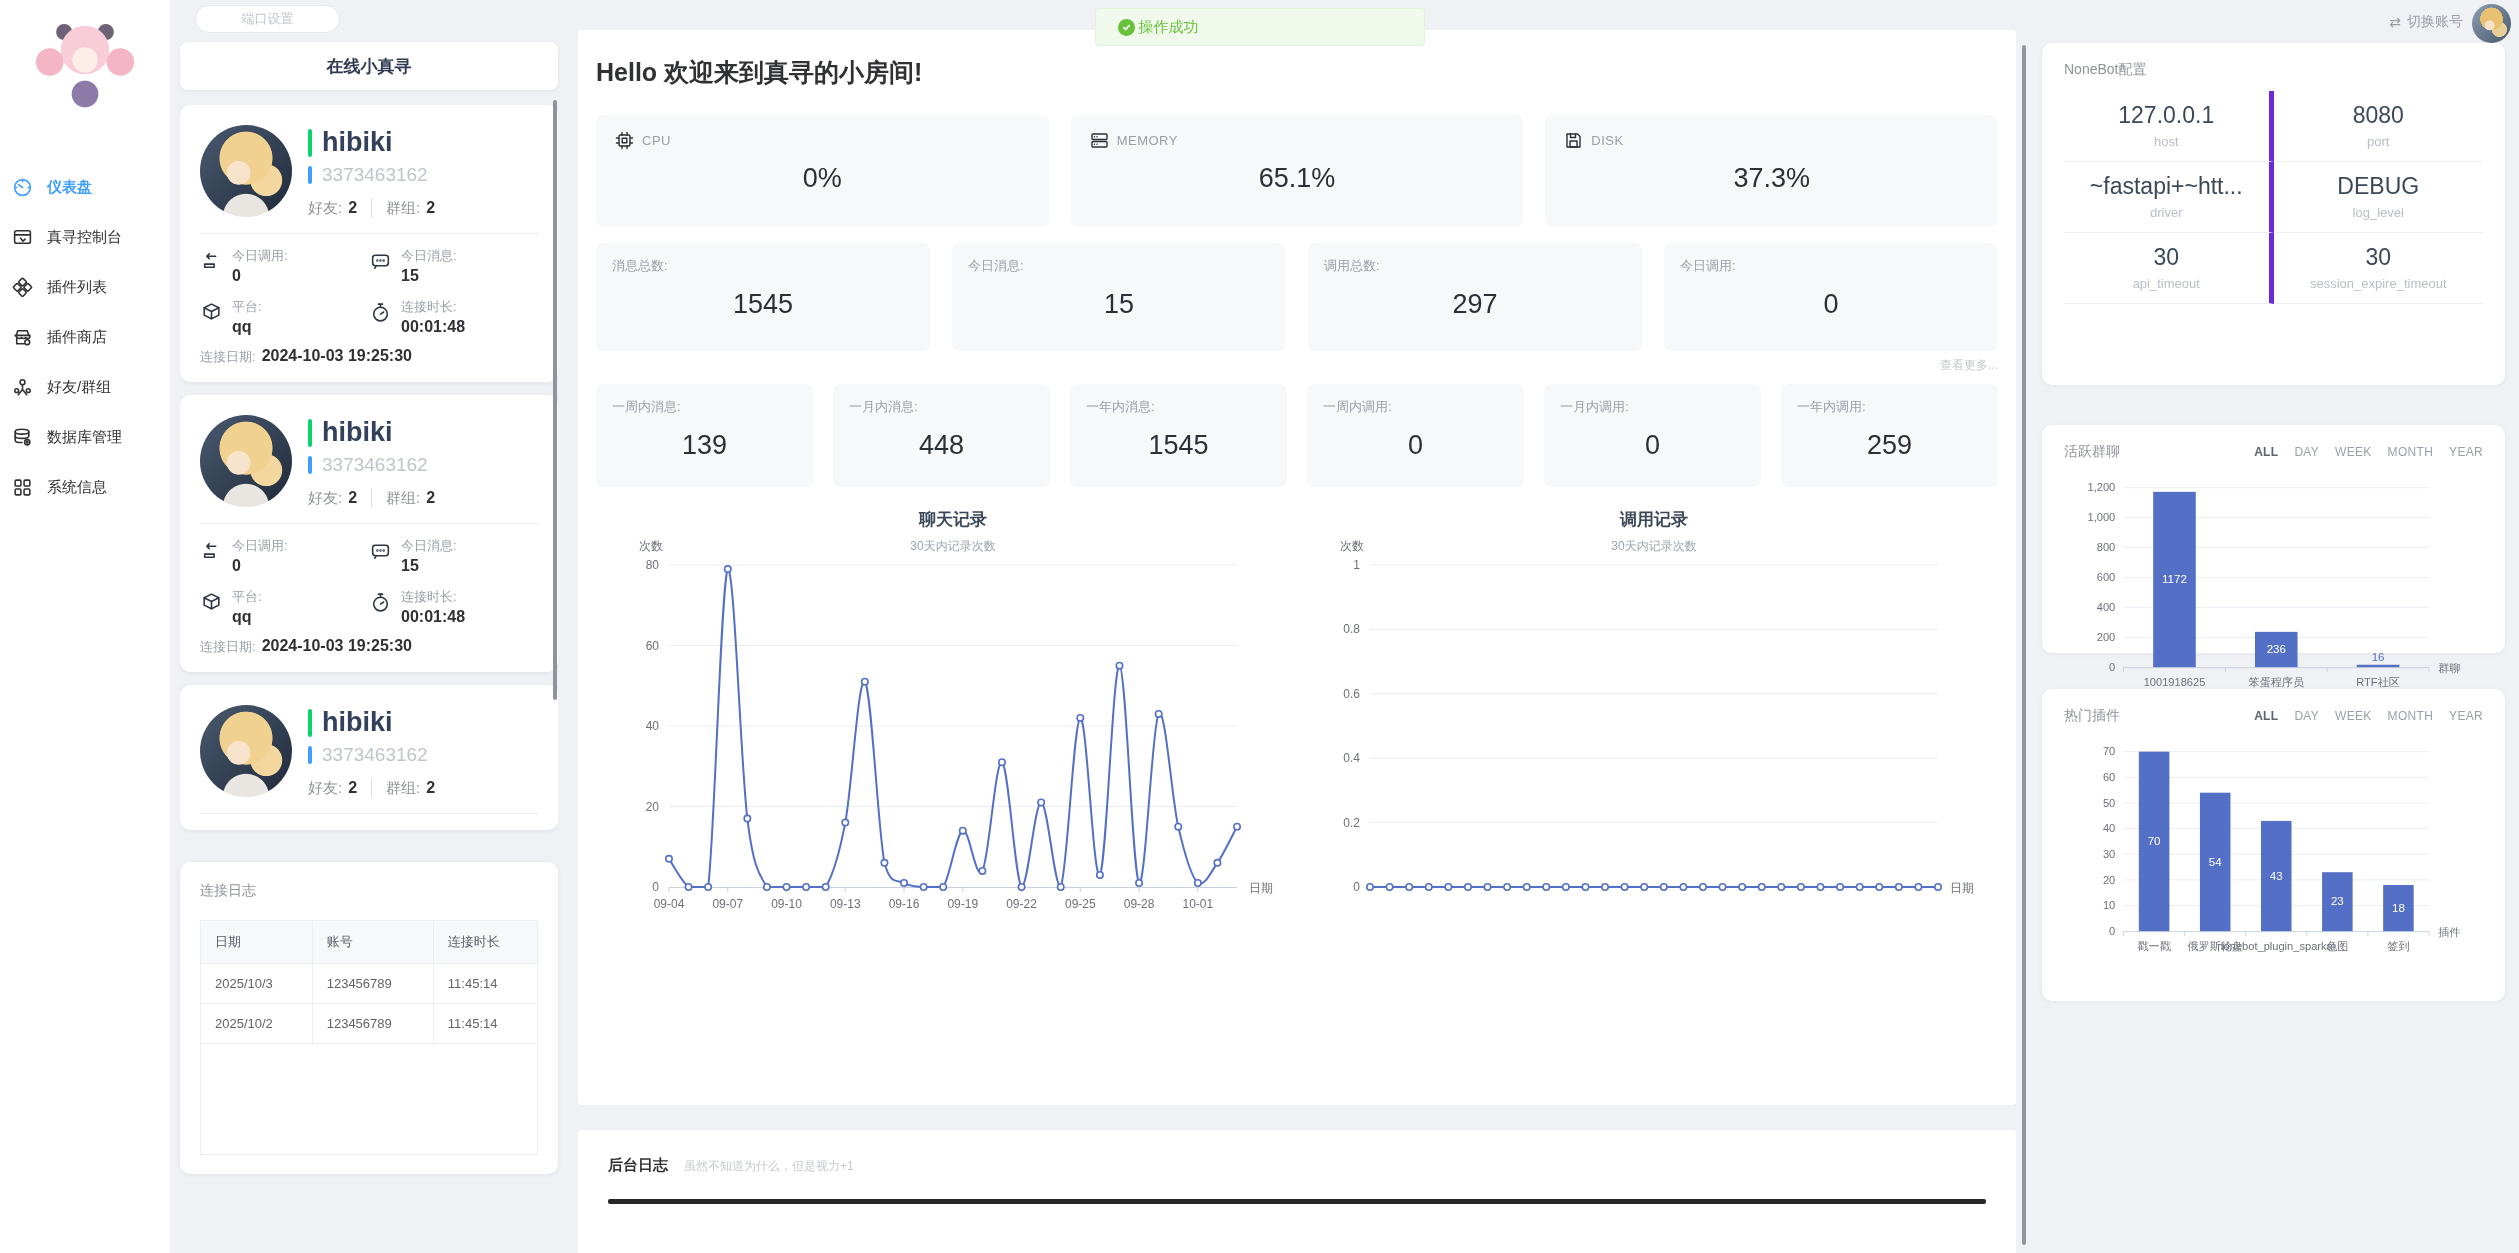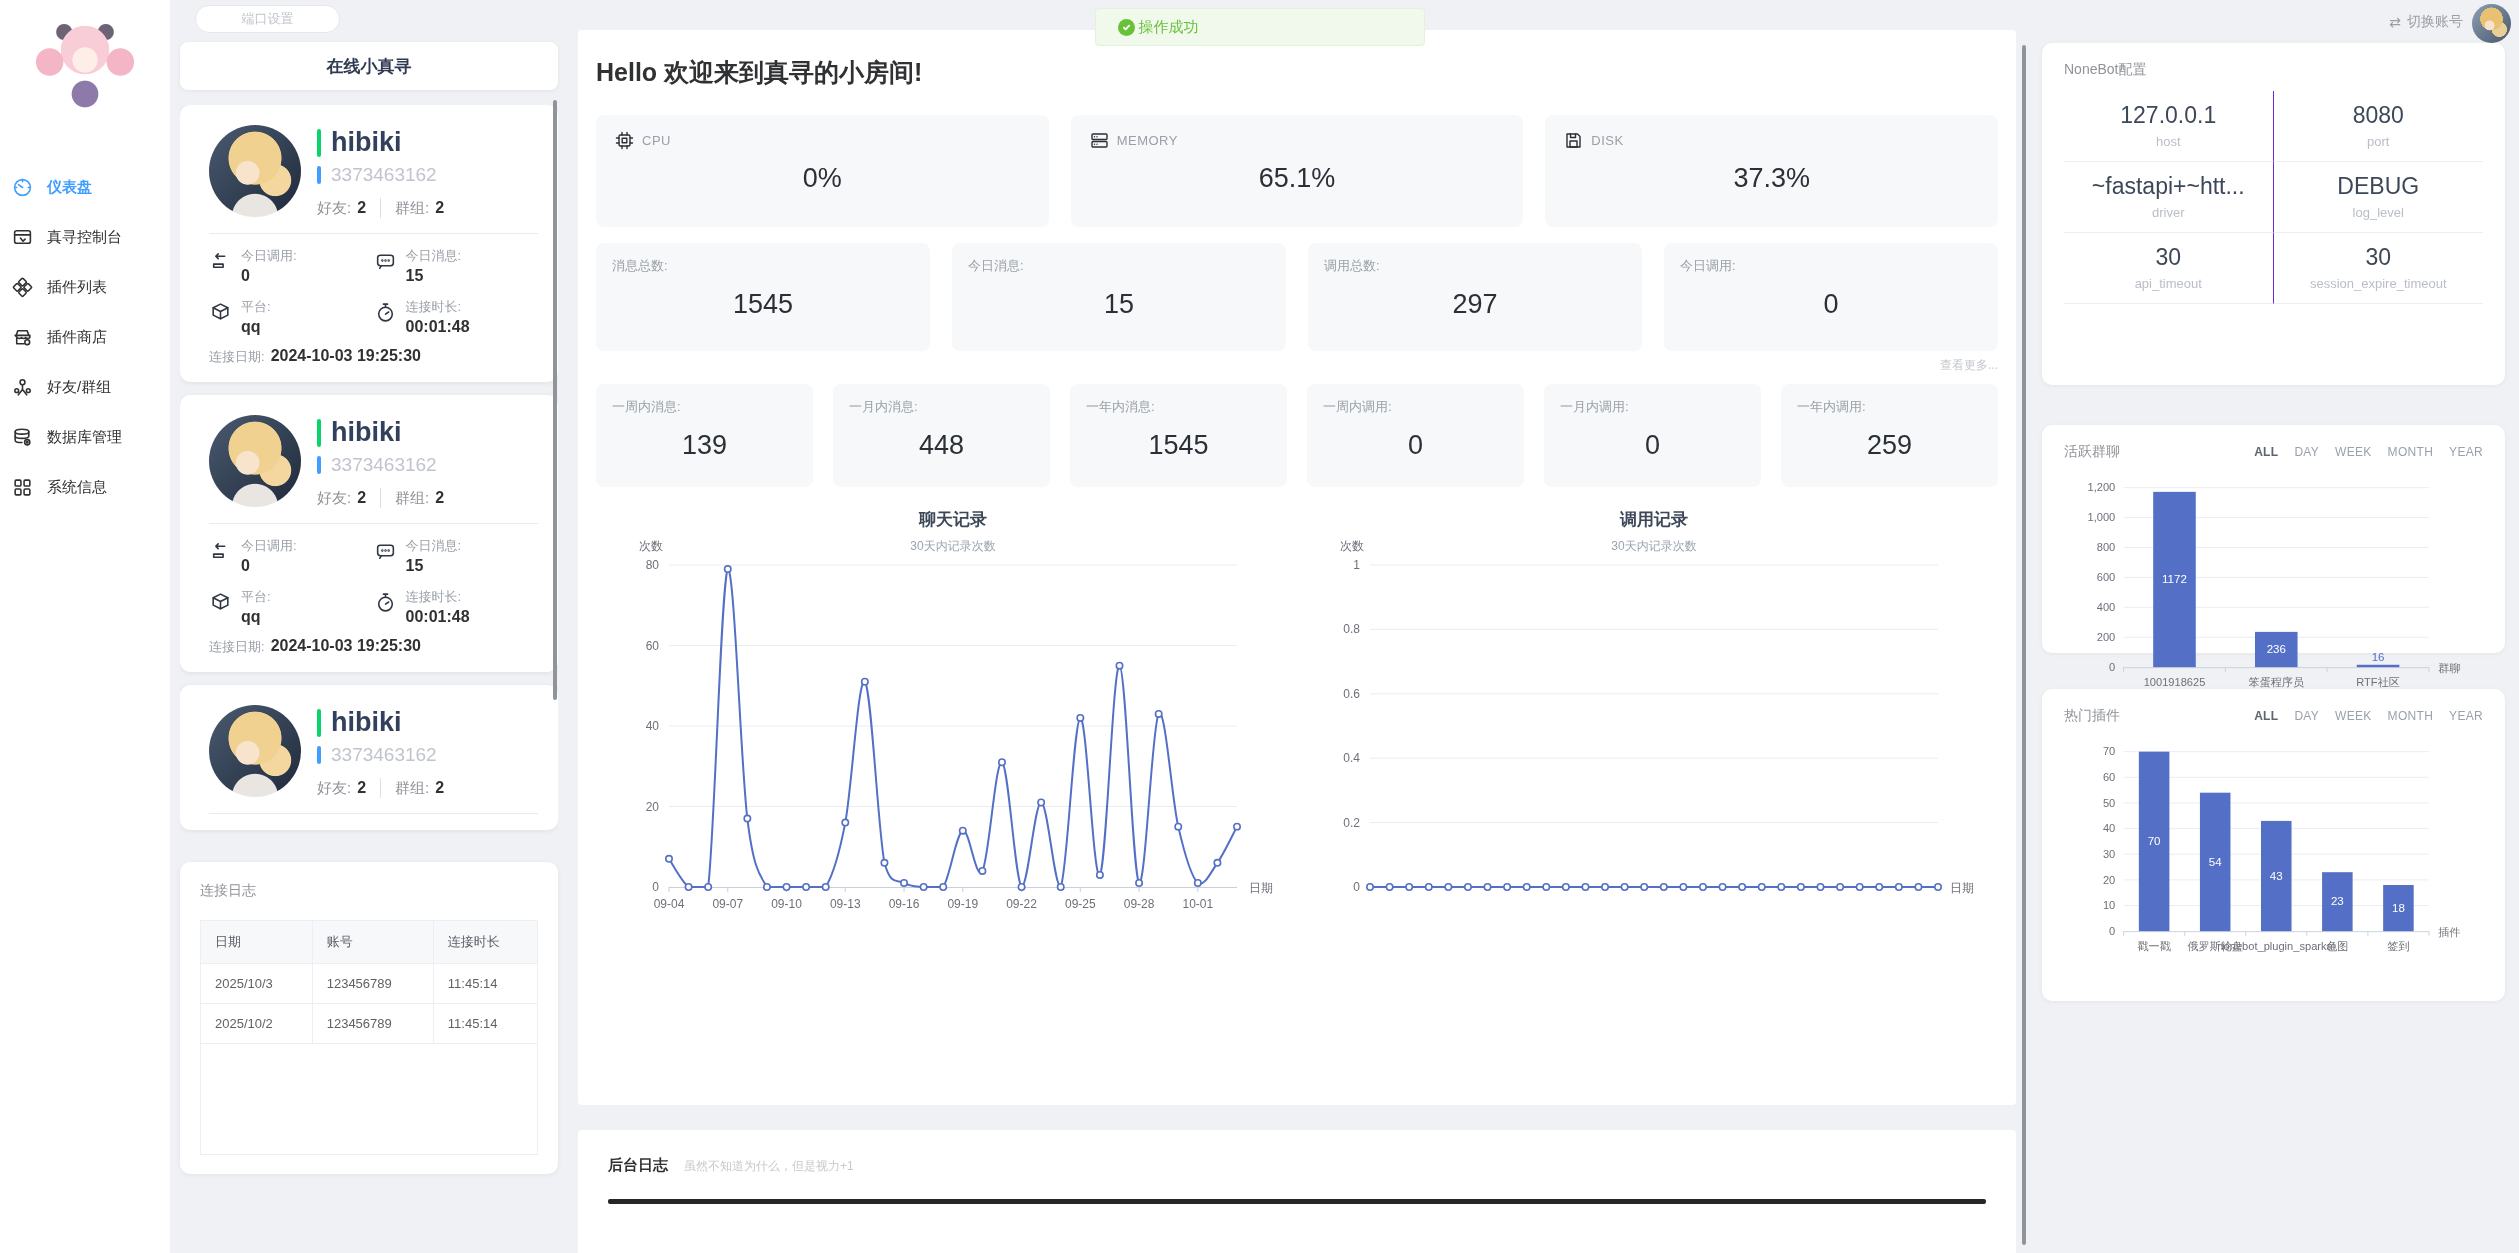--- a/index.html
+++ b/index.html
@@ -28,21 +28,21 @@
   
   .bot-col { position:absolute; left:170px; top:0; width:398px; height:1253px; }
   .port-btn { position:absolute; left:25px; top:5px; width:145px; height:28px; background:#fff;
     border:1px solid #e4e7ed; border-radius:14px; color:#c0c4cc; font-size:13px;
     display:flex; align-items:center; justify-content:center; cursor:pointer; }
   .online-title { position:absolute; left:10px; top:42px; width:378px; height:48px; background:#fff;
     border-radius:8px; box-shadow:0 1px 4px rgba(0,0,0,.06); display:flex; align-items:center;
     justify-content:center; font-size:17px; font-weight:bold; color:#2f3a52; }
   .bot-list { position:absolute; left:10px; top:105px; width:378px; height:742px; overflow:hidden; }
   .bot-card { background:#fff; border-radius:10px; box-shadow:0 1px 5px rgba(0,0,0,.08);
-    padding:20px 20px 16px 29px; margin-bottom:13px; }
+    padding:20px 20px 16px 20px; margin-bottom:13px; }
   .bot-head { display:flex; }
   .bot-avatar { width:92px; height:92px; border-radius:50%; flex:0 0 auto;
     background:
       radial-gradient(circle at 50% 100%, #e9e6e2 0 22%, transparent 23%),
       radial-gradient(circle at 42% 52%, #f8e3cd 0 16%, transparent 17%),
       radial-gradient(circle at 50% 36%, #f1d190 0 35%, transparent 36%),
       radial-gradient(circle at 72% 60%, #f3d79e 0 18%, transparent 19%),
       linear-gradient(135deg,#4a5a70,#1f2a3a); }
   .bot-head-info { margin-left:16px; padding-top:2px; }
   .bot-name-row { display:flex; align-items:center; }
@@ -111,21 +111,21 @@
     background:#8f949b; border-radius:2px; }
 
   
   .right-col { position:absolute; left:2042px; top:0; width:463px; }
   .r-card { background:#fff; border-radius:10px; box-shadow:0 1px 5px rgba(0,0,0,.05);
     padding:18px 22px; }
   .r-title { font-size:14px; color:#909399; }
   .cfg-card { margin-top:43px; height:342px; }
   .cfg-grid { display:grid; grid-template-columns:1fr 1fr; margin-top:12px; }
   .cfg-cell { text-align:center; padding:11px 4px 12px 4px; border-bottom:1px solid #ebeef5; }
-  .cfg-cell.left { border-right:1px solid #6d28d9; }
+  .cfg-cell.left { border-right:5px solid #6d28d9; }
   .cfg-value { font-size:23px; color:#3c4858; }
   .cfg-label { font-size:13px; color:#b9bec7; margin-top:5px; }
   .cfg-nick { text-align:center; padding-top:14px; }
   .cfg-nick .cfg-value { font-size:22px; }
   .panel-head { display:flex; align-items:center; justify-content:space-between; }
   .tabs { display:flex; gap:16px; font-size:12px; letter-spacing:.3px; color:#9aa1ab; }
   .tabs span { cursor:pointer; }
   .tabs .on { color:#5e6570; font-weight:bold; }
   .group-card { margin-top:40px; height:228px; }
   .plugin-card { margin-top:36px; height:312px; }

